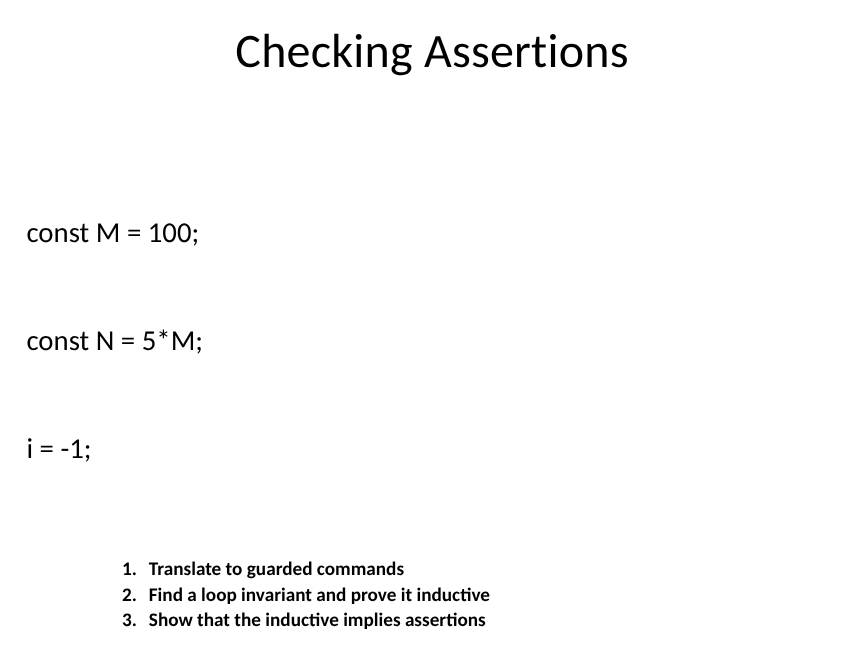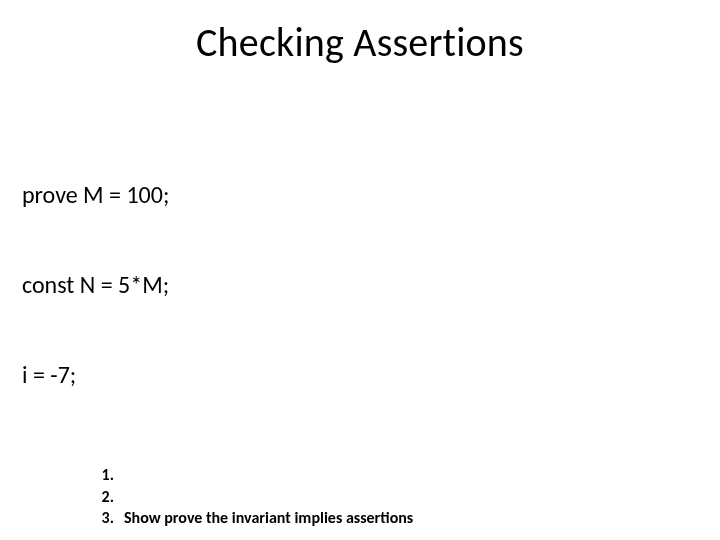--- a/index.html
+++ b/index.html
@@ -51,38 +51,40 @@
   .steps .txt { }
 </style>
 </head>
 <body>
 
 <div class="slide">
 
   <div class="title">Checking Assertions</div>
 
   <div class="code">
-    <span class="line">prove M = 100;</span>
+    <span class="line">const M = 100;</span>
     <span class="line">const N = 5*M;</span>
-    <span class="line">i = -7;</span>
+    <span class="line">i = -1;</span>
     
     
     
     
     
     
     
   </div>
 
   <div class="steps">
     <div class="row">
       <div class="num">1.</div>
+      <div class="txt">Translate to guarded commands</div>
     </div>
     <div class="row">
       <div class="num">2.</div>
+      <div class="txt">Find a loop invariant and prove it inductive</div>
     </div>
     <div class="row">
       <div class="num">3.</div>
-      <div class="txt">Show prove the invariant implies assertions</div>
+      <div class="txt">Show that the inductive implies assertions</div>
     </div>
   </div>
 
 </div>
 
 </body></html>

